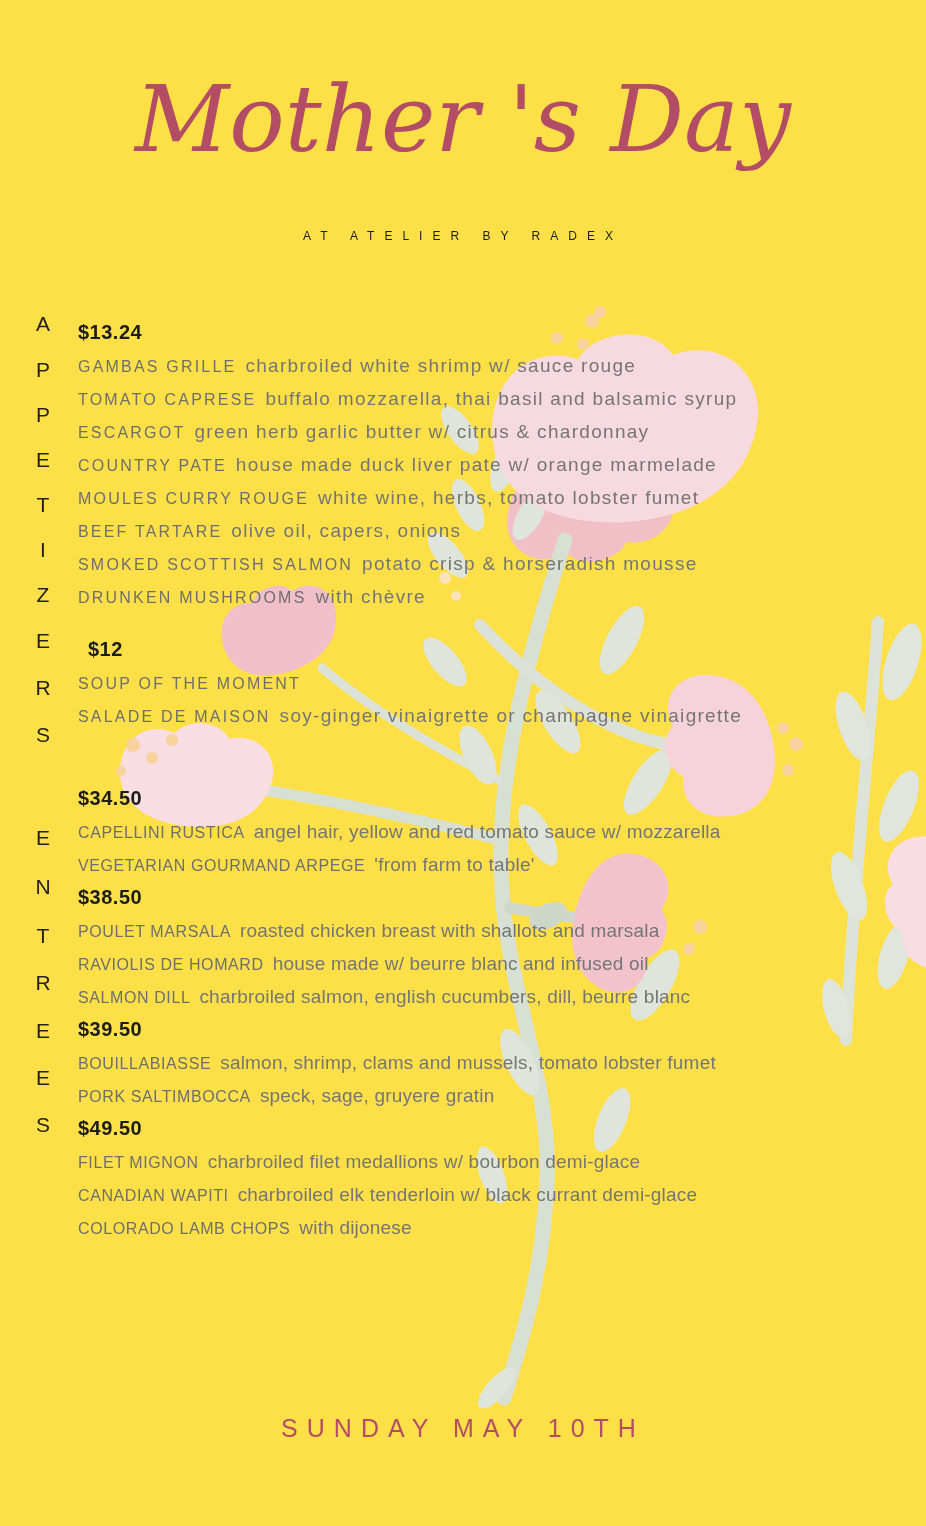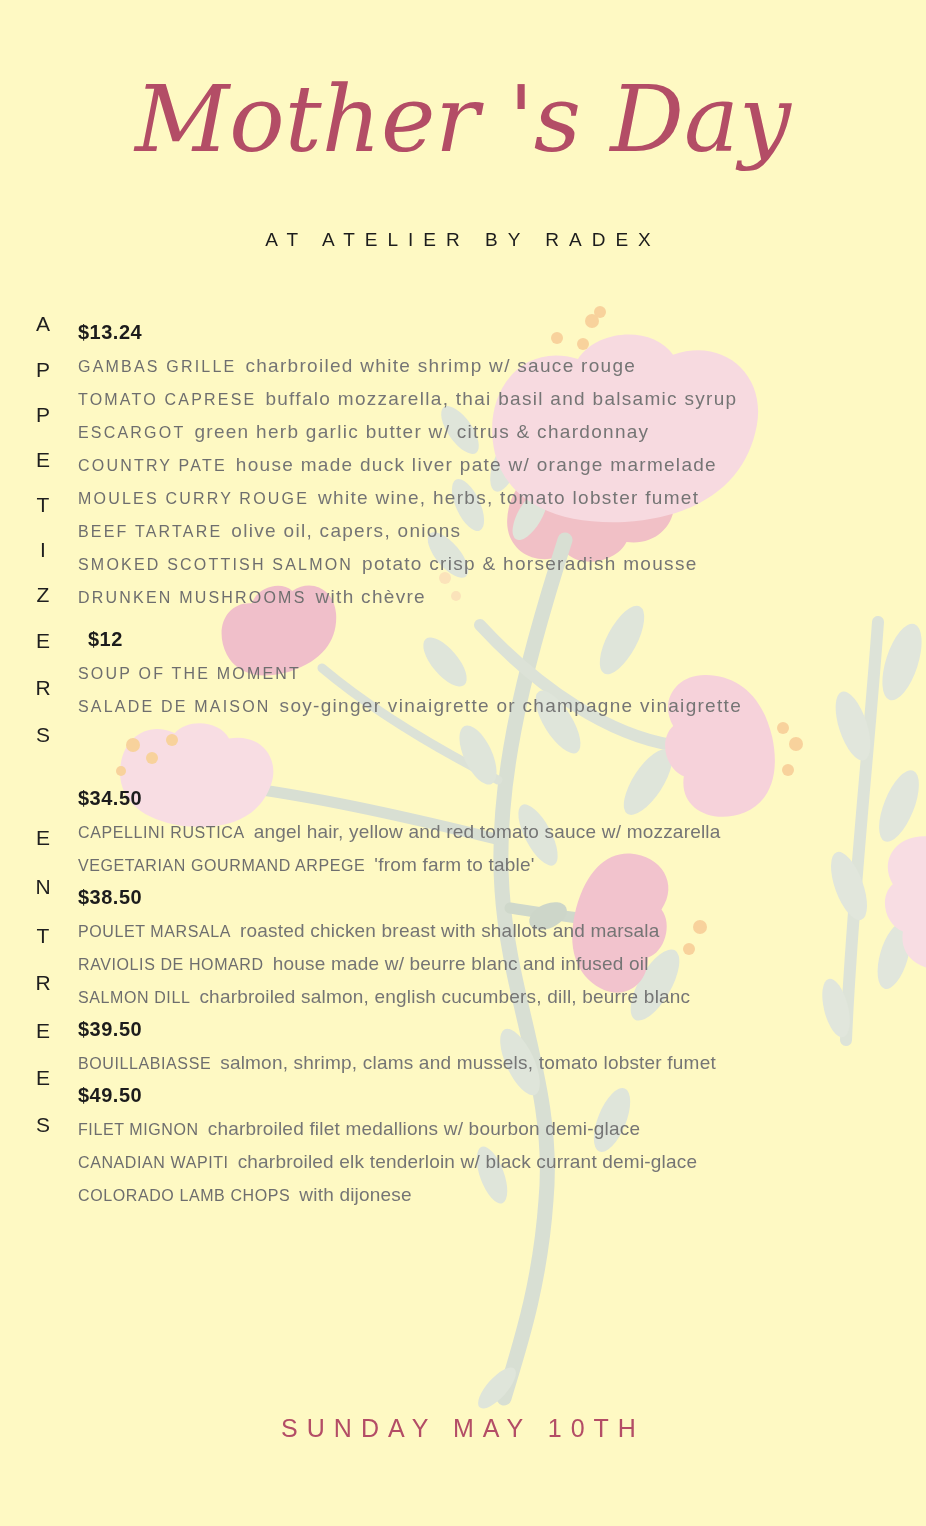--- a/index.html
+++ b/index.html
@@ -1,40 +1,40 @@
 <!DOCTYPE html>
 <html><head>
 <meta charset="utf-8">
 <style>
   html,body{margin:0;padding:0;background:#ffffff;}
   .page{
-    position:relative;width:926px;height:1526px;background:#fef9c3;overflow:hidden;
+    position:relative;width:926px;height:1526px;background:#fde047;overflow:hidden;
     font-family:"Liberation Sans",sans-serif;
   }
   .floral{position:absolute;left:0;top:0;z-index:0;}
   .abs{position:absolute;z-index:2;}
   .title{
     top:56px;left:0;width:100%;text-align:center;
     font-family:"DejaVu Serif",serif;font-style:italic;font-weight:400;
     font-size:92px;line-height:1.4;color:#b34d66;white-space:nowrap;
   }
   .subtitle{
     top:229px;left:0;width:100%;text-align:center;
-    font-size:19px;letter-spacing:10px;color:#1d1d1d;white-space:nowrap;
+    font-size:12px;letter-spacing:10px;color:#1d1d1d;white-space:nowrap;
   }
   .rail span{
     position:absolute;left:0;width:100%;text-align:center;
     font-size:21px;color:#1f1f1f;
   }
   .rail{left:28px;top:0;width:30px;height:100%;}
   .content{left:78px;width:840px;}
   .app-content{top:316px;}
   .ent-content{top:782px;}
   .line{height:33px;line-height:33px;white-space:nowrap;}
-  .gap{margin-top:10px;}
+  .gap{margin-top:20px;}
   .price{font-size:20px;font-weight:700;color:#1c1c1c;letter-spacing:0.5px;}
   .price-indent{padding-left:10px;}
   .name{font-size:16px;color:#6e6e6e;margin-right:9px;}
   .desc{font-size:19px;color:#757575;}
   .a .name{letter-spacing:2.2px;}
   .a .desc{letter-spacing:1.3px;margin-top:16px;}
   .e .name{letter-spacing:0.6px;}
   .e .desc{letter-spacing:0.2px;}
   .footer{
     top:1414px;left:0;width:100%;text-align:center;
@@ -165,20 +165,21 @@
   <div class="abs content ent-content e">
     <div class="line price">$34.50</div>
     <div class="line"><span class="name">CAPELLINI RUSTICA</span><span class="desc">angel hair, yellow and red tomato sauce w/ mozzarella</span></div>
     <div class="line"><span class="name">VEGETARIAN GOURMAND ARPEGE</span><span class="desc">'from farm to table'</span></div>
     <div class="line price">$38.50</div>
     <div class="line"><span class="name">POULET MARSALA</span><span class="desc">roasted chicken breast with shallots and marsala</span></div>
     <div class="line"><span class="name">RAVIOLIS DE HOMARD</span><span class="desc">house made w/ beurre blanc and infused oil</span></div>
     <div class="line"><span class="name">SALMON DILL</span><span class="desc">charbroiled salmon, english cucumbers, dill, beurre blanc</span></div>
     <div class="line price">$39.50</div>
     <div class="line"><span class="name">BOUILLABIASSE</span><span class="desc">salmon, shrimp, clams and mussels, tomato lobster fumet</span></div>
+    <div class="line"><span class="name">PORK SALTIMBOCCA</span><span class="desc">speck, sage, gruyere gratin</span></div>
     <div class="line price">$49.50</div>
     <div class="line"><span class="name">FILET MIGNON</span><span class="desc">charbroiled filet medallions w/ bourbon demi-glace</span></div>
     <div class="line"><span class="name">CANADIAN WAPITI</span><span class="desc">charbroiled elk tenderloin w/ black currant demi-glace</span></div>
     <div class="line"><span class="name">COLORADO LAMB CHOPS</span><span class="desc">with dijonese</span></div>
   </div>
 
   <div class="abs footer">SUNDAY MAY 10TH</div>
 
 </div>
 

